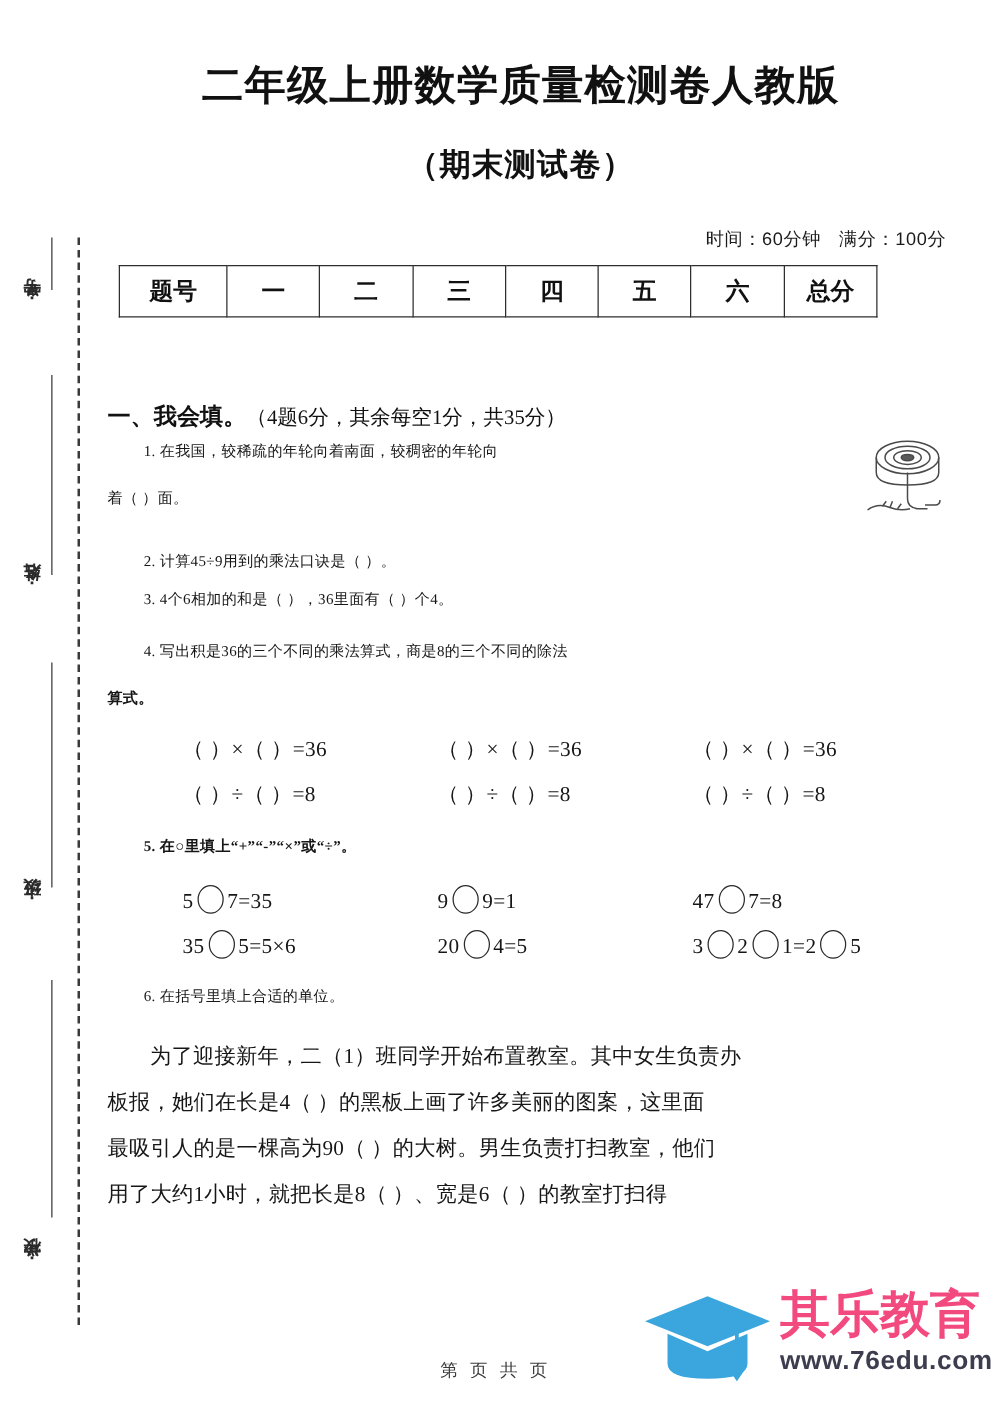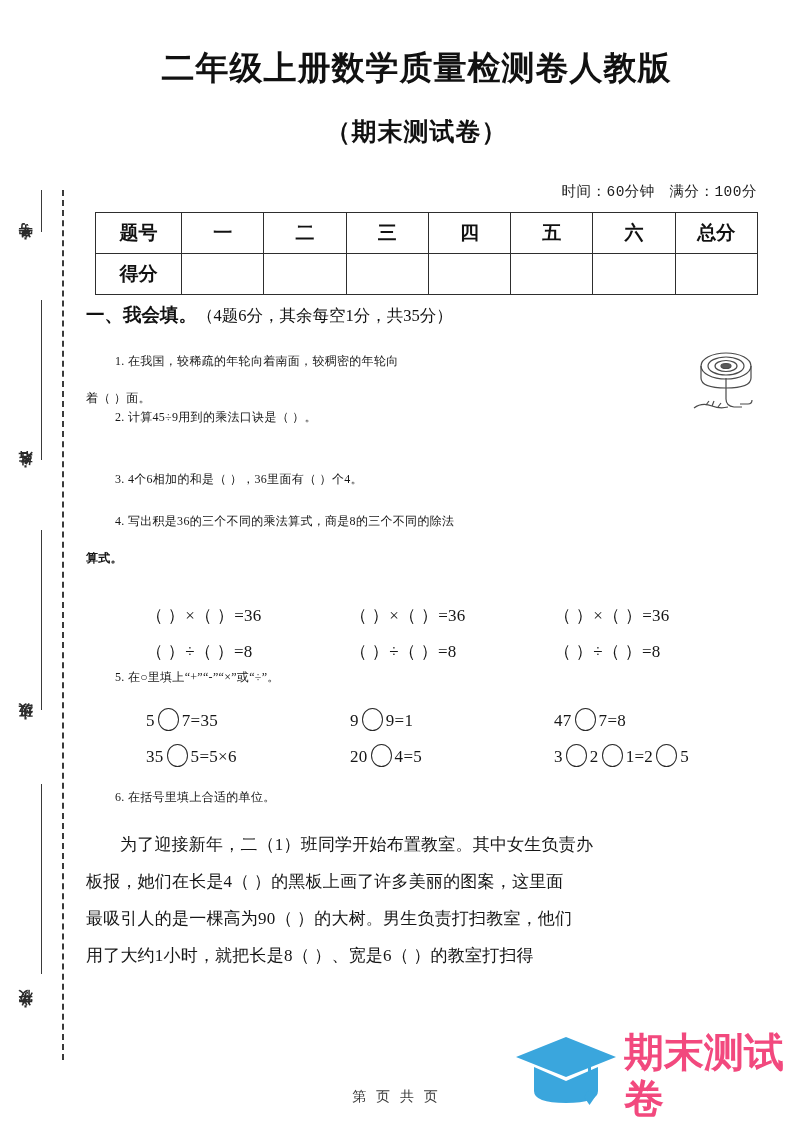--- a/index.html
+++ b/index.html
@@ -87,49 +87,49 @@
   }
   .exam-meta {
     position: absolute;
     right: 36px;
     top: 182px;
     font-family: "Liberation Sans", "DejaVu Sans", sans-serif;
     font-size: 14.5px;
     color: #1a1a1a;
     letter-spacing: 0.5px;
   }
-  .exam-meta span { margin-left: 10px; font-family: Liberation Mono, monospace; }
+  .exam-meta span { margin-left: 10px; }
 
   
   .score-table {
     position: absolute;
     left: 95px;
     top: 212px;
-    width: 663px;
+    width: 607px;
     border-collapse: collapse;
     table-layout: fixed;
   }
   .score-table td {
     border: 1.3px solid #2e2e2e;
     height: 38px;
     text-align: center;
     vertical-align: middle;
     font-family: "Liberation Sans", "DejaVu Sans", sans-serif;
     font-size: 19px;
     font-weight: 700;
     color: #111;
   }
   .score-table td.lead { width: 83px; }
   .score-table td.blank { font-weight: 400; }
 
   
   .section-head {
     position: absolute;
     left: 86px;
-    top: 302px;
+    top: 320px;
     font-size: 18px;
     color: #111;
     white-space: nowrap;
   }
   .section-head .sh-main {
     font-family: "Liberation Sans", "DejaVu Sans", sans-serif;
     font-weight: 700;
     font-size: 18.5px;
   }
   .section-head .sh-note {
@@ -275,30 +275,20 @@
         <tr>
       <td class="lead">题号</td>
       <td>一</td>
       <td>二</td>
       <td>三</td>
       <td>四</td>
       <td>五</td>
       <td>六</td>
       <td>总分</td>
     </tr>
-    <tr>
-      <td class="lead">得分</td>
-      <td class="blank"></td>
-      <td class="blank"></td>
-      <td class="blank"></td>
-      <td class="blank"></td>
-      <td class="blank"></td>
-      <td class="blank"></td>
-      <td class="blank"></td>
-    </tr>
   </tbody>
     </table>
 
   <div class="section-head">
     <span class="sh-main">一、我会填。</span><span class="sh-note">（4题6分，其余每空1分，共35分）</span>
   </div>
 
   <div class="qline" style="left:115px; top:352px;">1. 在我国，较稀疏的年轮向着南面，较稠密的年轮向</div>
   <div class="qline" style="left:86px; top:389px;">着（      ）面。</div>
 
@@ -309,40 +299,40 @@
       <ellipse cx="44" cy="22" rx="11" ry="5.5"></ellipse>
       <ellipse cx="44" cy="22" rx="5" ry="2.5" fill="#5a5a5a"></ellipse>
       <path d="M19 22 L19 34 Q19 44 44 44 Q69 44 69 34 L69 22"></path>
       <path d="M44 34 L44 55 Q44 62 52 63 L60 63"></path>
       <path d="M12 64 Q20 58 30 62 Q38 65 46 63"></path>
       <path d="M58 60 L66 60 Q70 60 70 56"></path>
       <path d="M24 61 l3 -4 M30 62 l2 -5 M36 63 l3 -4"></path>
     </svg>
   </div>
 
-  <div class="qline" style="left:115px; top:408px;">2. 计算45÷9用到的乘法口诀是（                ）。</div>
+  <div class="qline" style="left:115px; top:440px;">2. 计算45÷9用到的乘法口诀是（                ）。</div>
   <div class="qline" style="left:115px; top:470px;text-align:right;">3. 4个6相加的和是（        ），36里面有（        ）个4。</div>
 
   <div class="qline" style="left:115px; top:512px;">4. 写出积是36的三个不同的乘法算式，商是8的三个不同的除法</div>
   <div class="qline" style="left:86px; top:549px;font-weight:bold;">算式。</div>
 
-  <div class="eqgrid" style="top:604px;">
+  <div class="eqgrid" style="top:588px;">
     <div class="eqrow">
       <div class="eqcell pad">（      ）×（      ）=36</div>
       <div class="eqcell">（      ）×（      ）=36</div>
       <div class="eqcell">（      ）×（      ）=36</div>
     </div>
     <div class="eqrow">
       <div class="eqcell pad">（      ）÷（      ）=8</div>
       <div class="eqcell">（      ）÷（      ）=8</div>
       <div class="eqcell">（      ）÷（      ）=8</div>
     </div>
   </div>
 
-  <div class="qline" style="left:115px; top:668px;">5. 在○里填上“+”“-”“×”或“÷”。</div>
+  <div class="qline" style="left:115px; top:668px;font-weight:bold;">5. 在○里填上“+”“-”“×”或“÷”。</div>
 
   <div class="eqgrid" style="top:708px;">
     <div class="eqrow">
       <div class="eqcell pad">
         <span>5</span><span class="circ"></span><span>7=35</span>
       </div>
       <div class="eqcell">
         <span>9</span><span class="circ"></span><span>9=1</span>
       </div>
       <div class="eqcell">
@@ -372,20 +362,20 @@
   </div>
 
   <div class="logo">
     <svg viewBox="0 0 108 80" width="108" height="80" style="position:absolute;left:0;top:6px;">
       <path d="M4 26 L54 6 L104 26 L54 46 Z" fill="#3aa6dd"></path>
       <path d="M22 36 L22 60 Q22 72 54 72 Q86 72 86 60 L86 36 L54 50 Z" fill="#3aa6dd"></path>
       <rect x="76" y="28" width="3" height="30" fill="#3aa6dd"></rect>
       <path d="M77.5 58 L83 66 L77.5 74 L72 66 Z" fill="#3aa6dd"></path>
     </svg>
     <div class="logo-text">
-      <div class="logo-cn">期末测试卷</div>
+      <div class="logo-cn">其乐教育</div>
       <div class="logo-url">www.76edu.com</div>
     </div>
   </div>
 
   <div class="footer">第 页 共 页</div>
 
 </div>
 
 </body></html>

